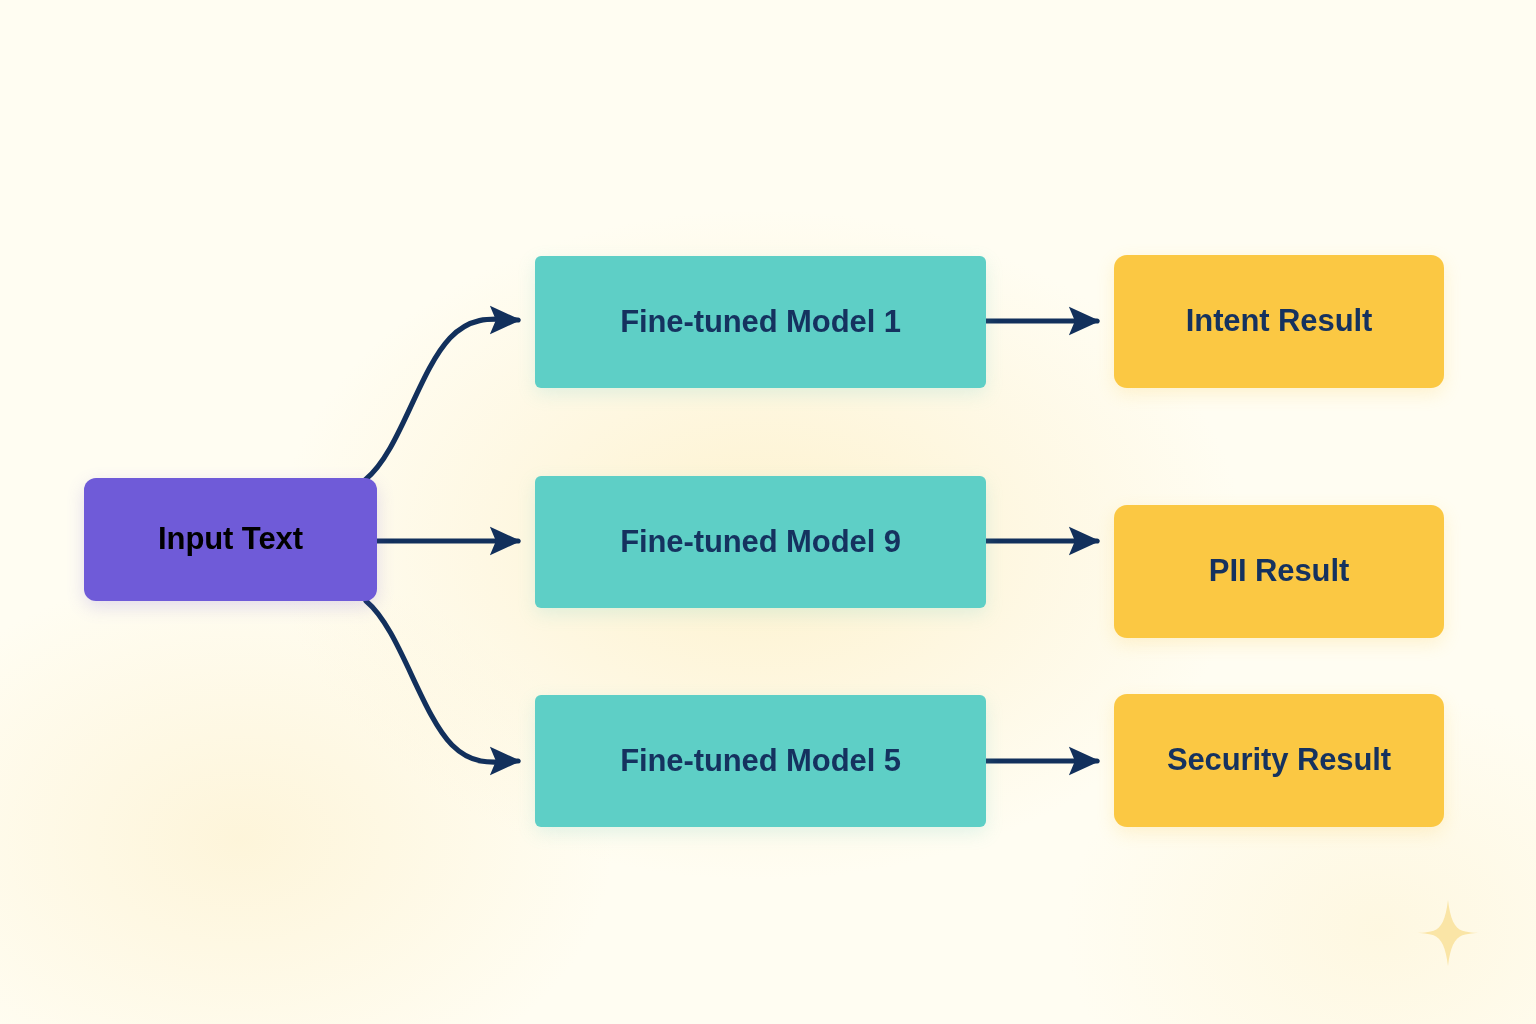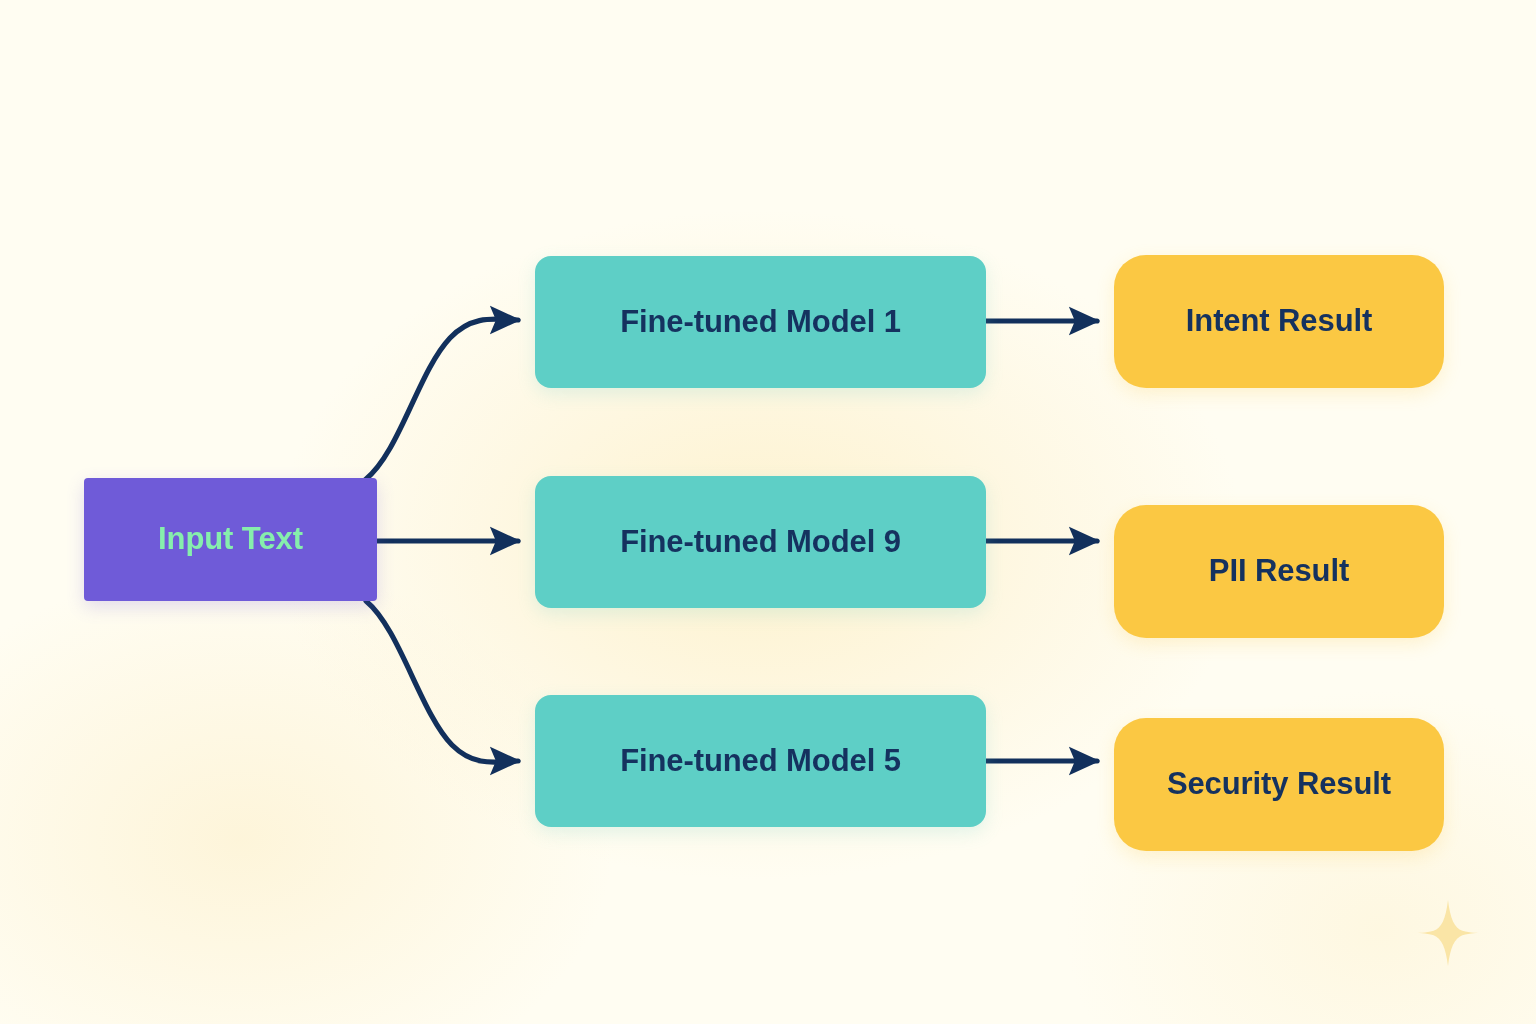--- a/index.html
+++ b/index.html
@@ -52,56 +52,56 @@
     display: block;
     white-space: nowrap;
   }
 
   .node-input {
     left: 84px;
     top: 478px;
     width: 293px;
     height: 123px;
     background: #6f5bd8;
-    color: #86efac;
+    color: #000000;
     font-size: 31px;
     font-weight: 700;
-    border-radius: 4px;
+    border-radius: 12px;
     box-shadow: 0 6px 18px rgba(111,91,216,0.20);
   }
 
   .node-model {
     left: 535px;
     width: 451px;
     height: 132px;
     background: #5ecfc6;
     color: #15325f;
     font-size: 31px;
     font-weight: 700;
-    border-radius: 16px;
+    border-radius: 6px;
     box-shadow: 0 6px 18px rgba(94,207,198,0.18);
   }
   .node-model.row-1 { top: 256px; }
   .node-model.row-2 { top: 476px; }
   .node-model.row-3 { top: 695px; }
 
   .node-result {
     left: 1114px;
     width: 330px;
     height: 133px;
     background: #fbc843;
     color: #15325f;
     font-size: 31px;
     font-weight: 700;
-    border-radius: 32px;
+    border-radius: 13px;
     box-shadow: 0 6px 18px rgba(251,200,67,0.20);
   }
   .node-result.row-1 { top: 255px; }
   .node-result.row-2 { top: 475px; margin-top: 30px; }
-  .node-result.row-3 { top: 694px; margin-top: 24px; }
+  .node-result.row-3 { top: 694px; }
 
   
   #sparkle {
     position: absolute;
     left: 1412px;
     top: 897px;
     width: 72px;
     height: 72px;
   }
 </style>

